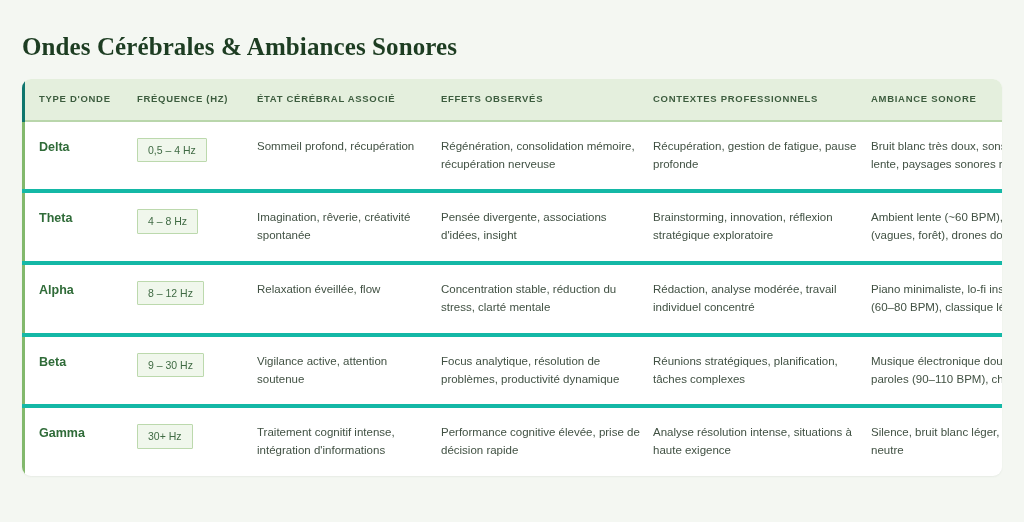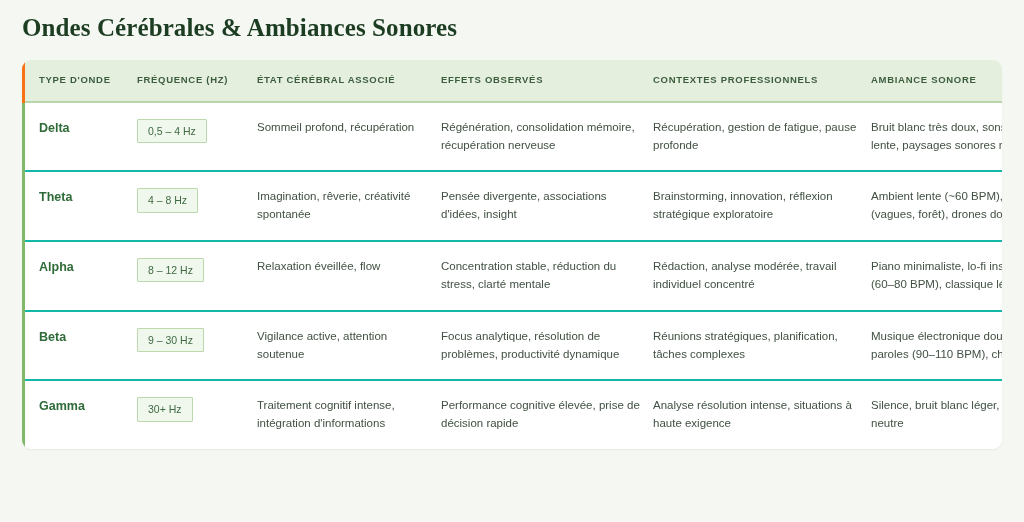--- a/index.html
+++ b/index.html
@@ -11,21 +11,21 @@
     height: 522px;
     background: #f4f7f2;
     font-family: "Liberation Sans", sans-serif;
     color: #2f3b32;
     overflow: hidden;
   }
   .page {
     width: 1024px;
     height: 522px;
     box-sizing: border-box;
-    padding: 12px 22px 0 22px;
+    padding: 31px 22px 0 22px;
     background: #f4f7f2;
   }
   .page-title {
     font-family: "Liberation Serif", serif;
     font-size: 25px;
     font-weight: bold;
     color: #1d3d22;
     letter-spacing: 0.1px;
     margin: 2px 0 0 0;
   }
@@ -59,21 +59,21 @@
     line-height: 1.35;
     border-bottom: 2px solid #b9d6ab;
   }
   thead th:first-child { padding-left: 14px; }
   tbody td {
     font-size: 11.5px;
     color: #415143;
     padding: 16px 12px 16px 0;
     vertical-align: top;
     line-height: 1.55;
-    border-bottom: 2px solid #14b8a6;
+    border-bottom: 4px solid #14b8a6;
   }
   tbody tr:last-child td { border-bottom: none; }
   tbody td:first-child { padding-left: 14px; }
   .col-type { width: 88px; }
   .col-freq { width: 110px; }
   .col-state { width: 174px; margin-left: 46px; }
   .col-effects { width: 202px; margin-left: 30px; }
   .col-context { width: 208px; }
   .col-ambiance { width: 198px; }
   .wave-name {
@@ -88,21 +88,21 @@
     color: #3f6a43;
     border-radius: 1px;
     padding: 3px 10px;
     font-size: 10.5px;
     white-space: nowrap;
   }
   tbody tr td:first-child {
     border-left: 3px solid #82b86c;
   }
   thead th:first-child {
-    border-left: 3px solid #f97316;
+    border-left: 3px solid #0f766e;
   }
 </style>
 </head>
 <body>
 
 <div class="page">
 
   <h1 class="page-title">Ondes Cérébrales &amp; Ambiances Sonores</h1>
 
   <div class="table-card">

